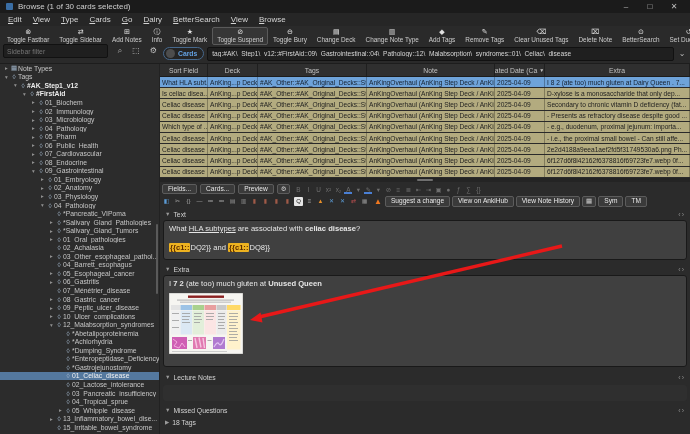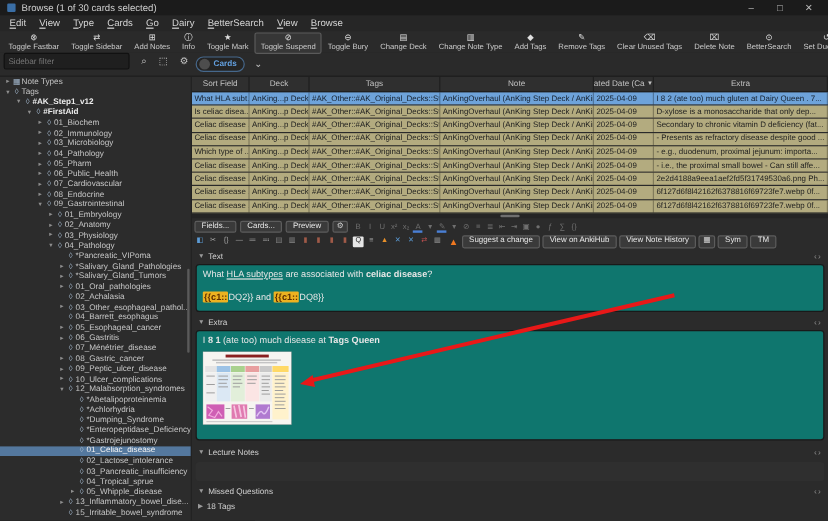--- a/index.html
+++ b/index.html
@@ -63,21 +63,21 @@
     line-height:8.5px;padding:0 3px;}
   .fmt{font-size:6.4px;color:#6f6f6f;width:10px;text-align:center;line-height:9px;position:relative;flex:none;}
   .fmt.bar::after{content:"";position:absolute;left:1px;right:1px;bottom:0;height:1.5px;background:#4a7fd4;}
   .edrow2{height:13px;display:flex;align-items:center;gap:2px;}
   .aic{width:9px;height:9px;flex:none;display:flex;align-items:center;justify-content:center;
     font-size:6px;line-height:9px;border-radius:1px;}
   .flame{color:#f07820;font-size:8px;margin:0 1px 0 3px;}
   .fieldhead{height:12px;display:flex;align-items:center;font-size:6.8px;color:#d2d2d2;padding:0 3px;gap:3px;}
   .fieldhead .fchev{color:#9a9a9a;font-size:5.5px;}
   .fieldhead .codeic{margin-left:auto;color:#8a8a8a;font-size:7px;letter-spacing:1px;}
-  .fieldbox{background:#0f766e;border:1px solid #191919;border-radius:3px;margin:0 1px;
+  .fieldbox{background:#404040;border:1px solid #191919;border-radius:3px;margin:0 1px;
     padding:3px 5px;font-size:7.6px;color:#e6e6e6;line-height:9.5px;}
   .cloze-hl{background:#edb220;color:#5c2d00;font-weight:bold;border-radius:1px;padding:0 1px;}
   .thumbwrap{margin-top:4px;display:inline-block;line-height:0;}
   .emptybox{height:16px;background:#2f2f2f;border-radius:3px;margin:2px 1px;}
   .arrow-overlay{position:absolute;left:0;top:0;pointer-events:none;}
 </style>
 </head>
 <body>
 
 <div class="window">
@@ -171,20 +171,21 @@
     <div class="sb-filter">
       <input placeholder="Sidebar filter" style="">
       <span class="sb-ic">⌕</span>
       <span class="sb-ic">⬚</span>
       <span class="sb-ic">⚙</span>
     </div>
     <div class="mode-pill">
       <span class="knob"></span>
       <span class="mlabel">Cards</span>
     </div>
+    <input class="searchinput" value="tag:#AK\_Step1\_v12::#FirstAid::09\_Gastrointestinal::04\_Pathology::12\_Malabsorption\_syndromes::01\_Celiac\_disease" style="">
     <span class="search-dd">⌄</span>
   </div>
 
   <div class="main">
     <div class="sidebar" id="sidebar">
       <div class="sb-scroll"></div>
     <div class="tree-row" style="padding-left: 3px;">
           <span class="chev">▸</span>
           <span class="ticon">▦</span>
           <span class="lbl">Note Types</span>
@@ -574,21 +575,21 @@
           <div style="height:9px;"></div>
           <div><span class="cloze-hl">{{c1::</span><span>DQ2}}</span><span> and </span><span class="cloze-hl">{{c1::</span><span>DQ8}}</span></div>
         </div>
 
         <div class="fieldhead" style="margin-top:3px;">
           <span class="fchev">▼</span>
           <span>Extra</span>
           <span class="codeic">‹›</span>
         </div>
         <div class="fieldbox" style="height:92px;">
-          <div><span>I </span><span style="font-weight: bold;">8 1</span><span> (ate too) much disease at </span><span style="font-weight: bold;">Tags Queen</span></div>
+          <div><span>I </span><span style="font-weight: bold;">7 2</span><span> (ate too) much gluten at </span><span style="font-weight: bold;">Unused Queen</span></div>
           <div class="thumbwrap">
             <svg width="74" height="61" viewBox="0 0 74 61">
               <rect x="0" y="0" width="74" height="61" fill="#f6f5f1" stroke="#9a9a9a" stroke-width="0.6"></rect>
               <rect x="19" y="2.5" width="36" height="2.4" fill="#8a2020"></rect>
               <rect x="8" y="6.5" width="57" height="1.2" fill="#b9b9b9"></rect>
               <rect x="11" y="8.6" width="51" height="1.2" fill="#c4c4c4"></rect>
               <rect x="2" y="12" width="9" height="5" fill="#e4e4e4"></rect>
               <rect x="11.5" y="12" width="11.5" height="5" fill="#9dc3e6"></rect>
               <rect x="23.5" y="12" width="11.5" height="5" fill="#a9d18e"></rect>
               <rect x="35.5" y="12" width="11.5" height="5" fill="#e89f9f"></rect>

